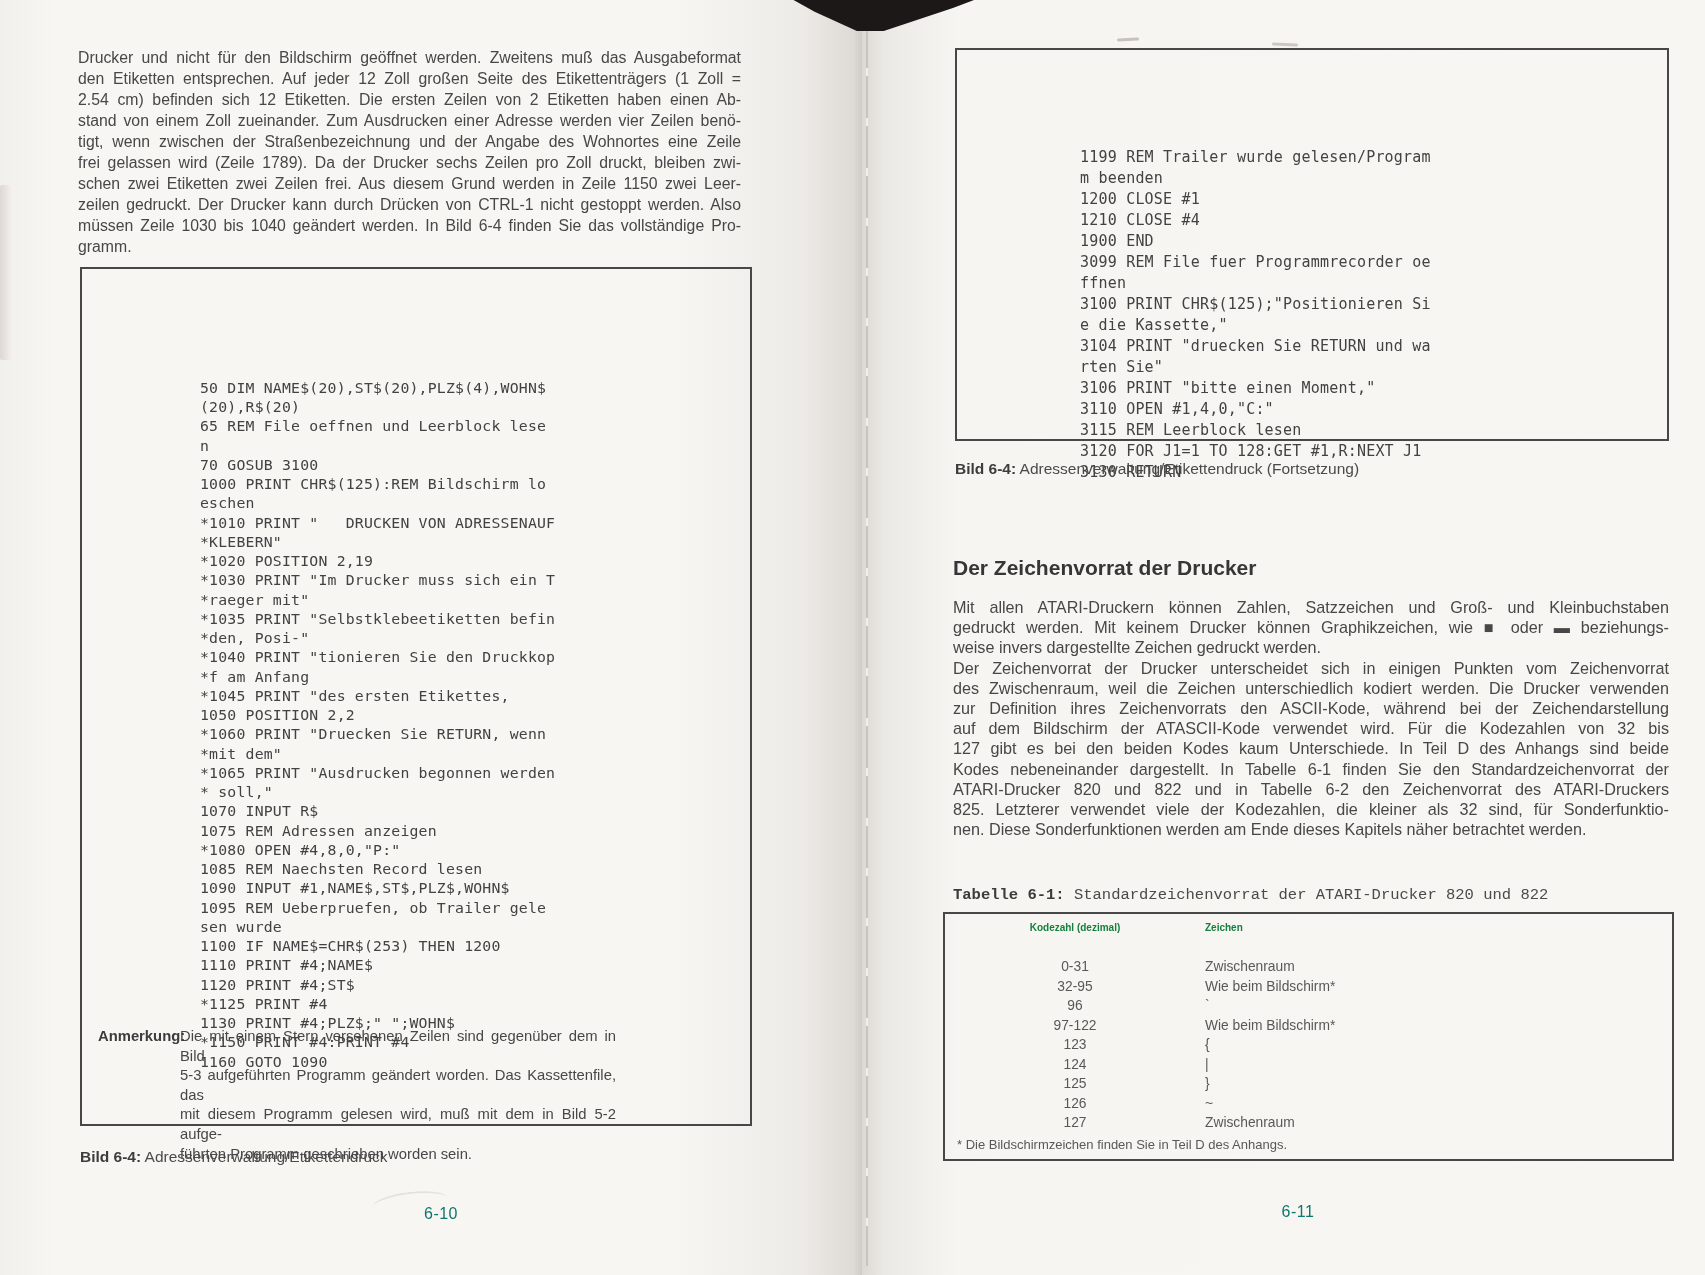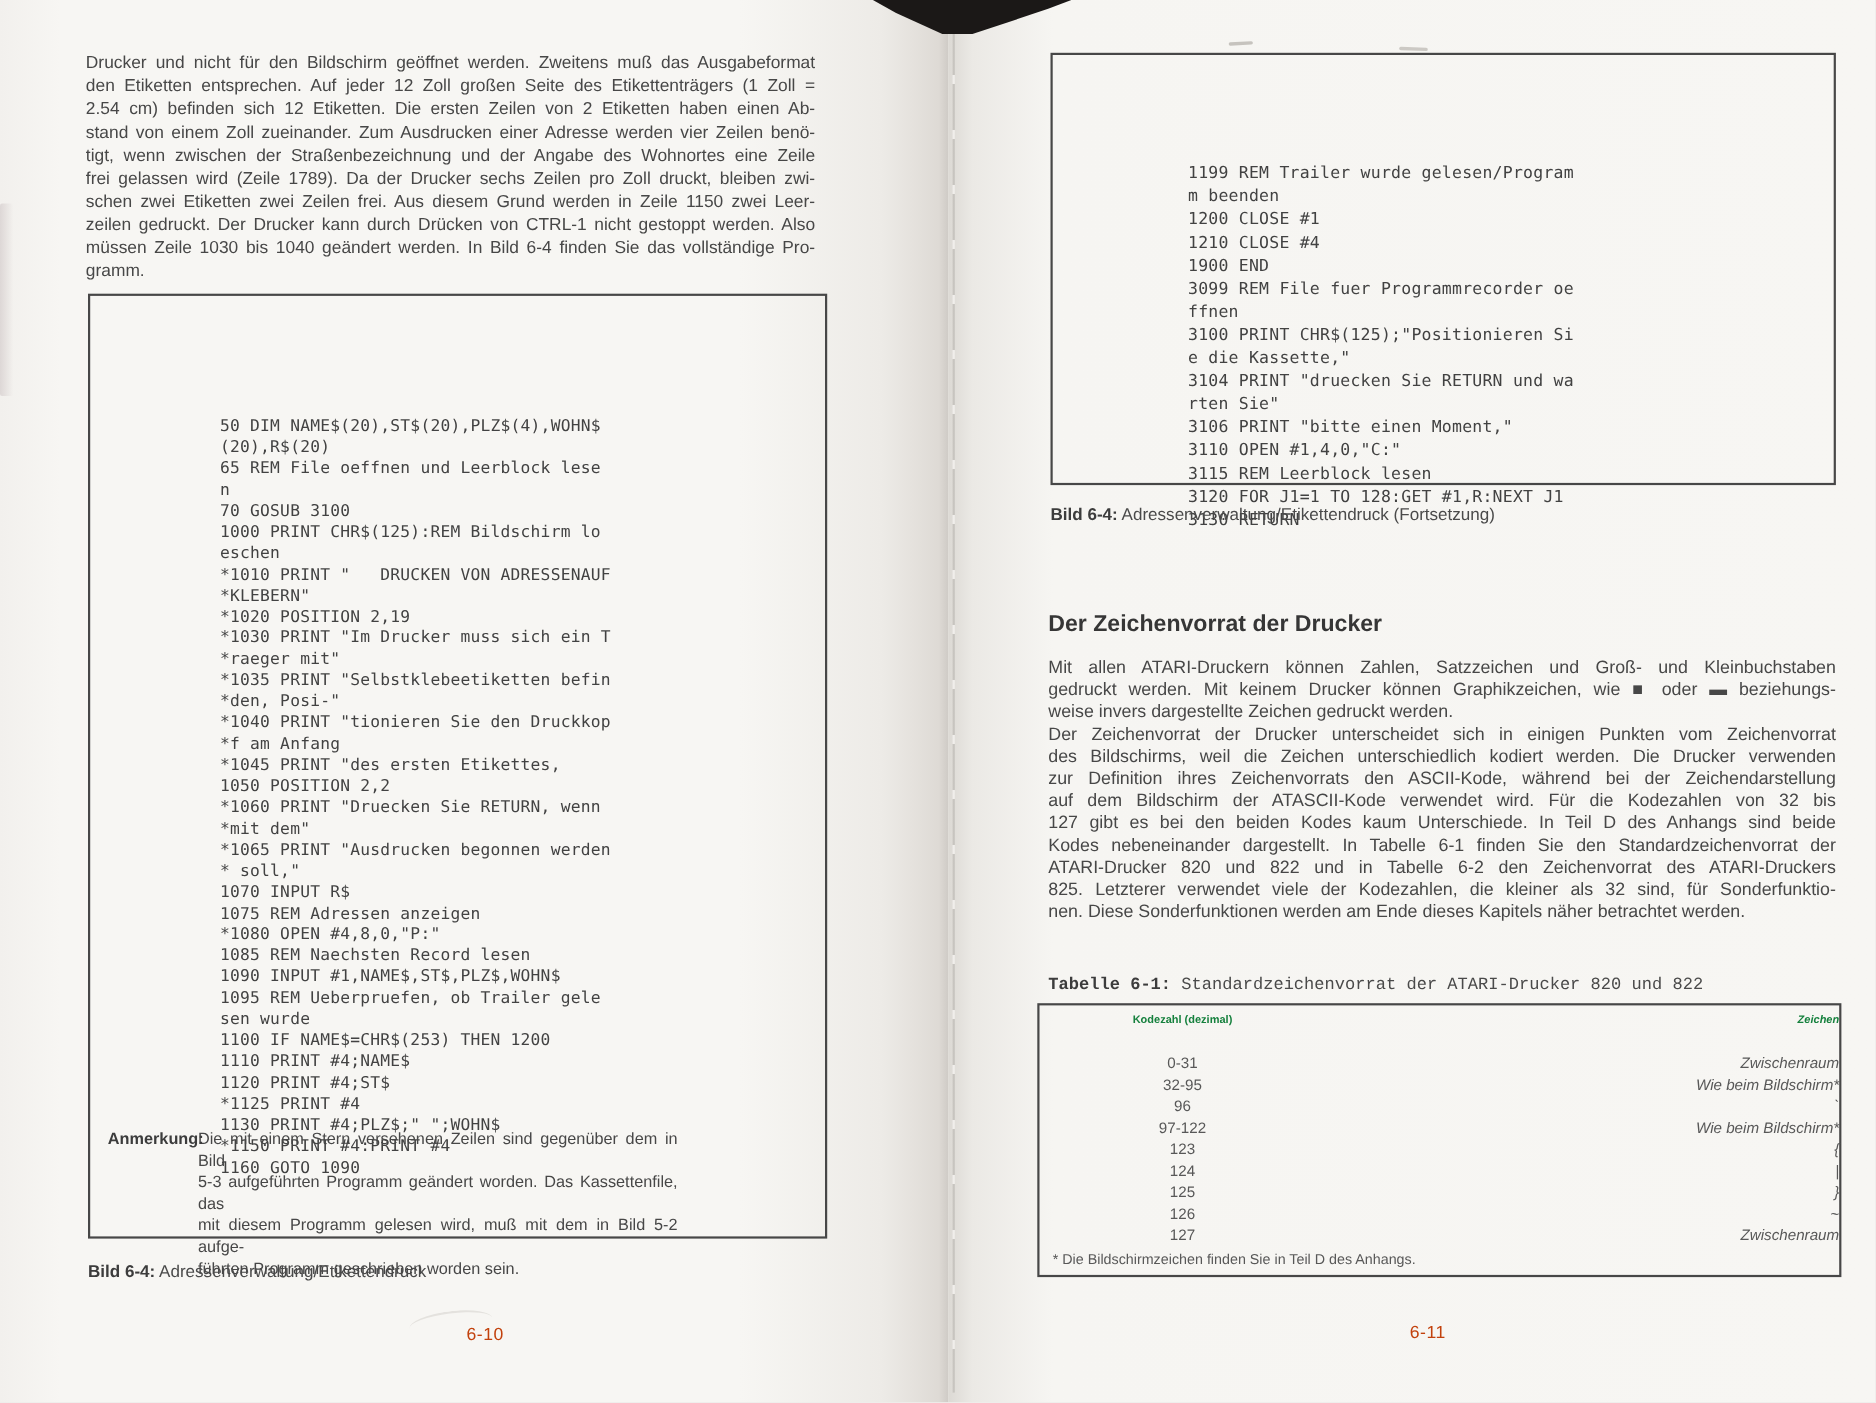--- a/index.html
+++ b/index.html
@@ -57,25 +57,25 @@
 
   .table-label { position:absolute; left:953px; top:886px; font-size:15.5px; color:#4a4a4a;font-family:Liberation Mono, monospace; }
   .table-label .cap-label { font-weight:bold; color:#3c3c3c; }
 
   .tablebox { position:absolute; left:943px; top:912px; width:727px; height:245px;
     border:2px solid var(--border,#474747); font-size:13.8px; color:#585858; }
   .trow { display:grid; grid-template-columns:260px 1fr; line-height:19.5px; }
   .thead { position:absolute; top:4px; left:0; right:0; font-weight:bold; font-size:10px; color:#15803d; }
   .tbody { position:absolute; top:43px; left:0; right:0; }
   .tc1 { text-align:center; }
-  .tc2 { text-align:right;font-style:italic; }
+  .tc2 { text-align:left; }
   .tfoot { position:absolute; left:12px; top:223px; font-size:13px; color:#585858; }
 
   .pagenum { position:absolute; width:110px; text-align:center; font-size:16px;
-    color:#c2410c; letter-spacing:.5px; }
+    color:#0f766e; letter-spacing:.5px; }
   .pagenum-left  { left:386px;  top:1205px; }
   .pagenum-right { left:1243px; top:1203px; }
 </style>
 </head>
 <body>
 
 <div class="canvas">
 
   <div class="page page-left"></div>
   <div class="page page-right"></div>
@@ -133,21 +133,21 @@
   </div>
 
   <div class="heading">Der Zeichenvorrat der Drucker</div>
 
   <div class="para-right">
 
   <div class="pline fill">Mit allen ATARI-Druckern können Zahlen, Satzzeichen und Groß- und Kleinbuchstaben</div>
       <div class="pline fill">gedruckt werden. Mit keinem Drucker können Graphikzeichen, wie ■ oder ▬ beziehungs-</div>
       <div class="pline">weise invers dargestellte Zeichen gedruckt werden.</div>
       <div class="pline fill">Der Zeichenvorrat der Drucker unterscheidet sich in einigen Punkten vom Zeichenvorrat</div>
-      <div class="pline fill">des Bildschirms, weil die Zeichen unterschiedlich kodiert werden. Die Drucker verwenden</div>
+      <div class="pline fill">des Zwischenraum, weil die Zeichen unterschiedlich kodiert werden. Die Drucker verwenden</div>
       <div class="pline fill">zur Definition ihres Zeichenvorrats den ASCII-Kode, während bei der Zeichendarstellung</div>
       <div class="pline fill">auf dem Bildschirm der ATASCII-Kode verwendet wird. Für die Kodezahlen von 32 bis</div>
       <div class="pline fill">127 gibt es bei den beiden Kodes kaum Unterschiede. In Teil D des Anhangs sind beide</div>
       <div class="pline fill">Kodes nebeneinander dargestellt. In Tabelle 6-1 finden Sie den Standardzeichenvorrat der</div>
       <div class="pline fill">ATARI-Drucker 820 und 822 und in Tabelle 6-2 den Zeichenvorrat des ATARI-Druckers</div>
       <div class="pline fill">825. Letzterer verwendet viele der Kodezahlen, die kleiner als 32 sind, für Sonderfunktio-</div>
       <div class="pline">nen. Diese Sonderfunktionen werden am Ende dieses Kapitels näher betrachtet werden.</div>
     </div>
 
   <div class="table-label caption">

